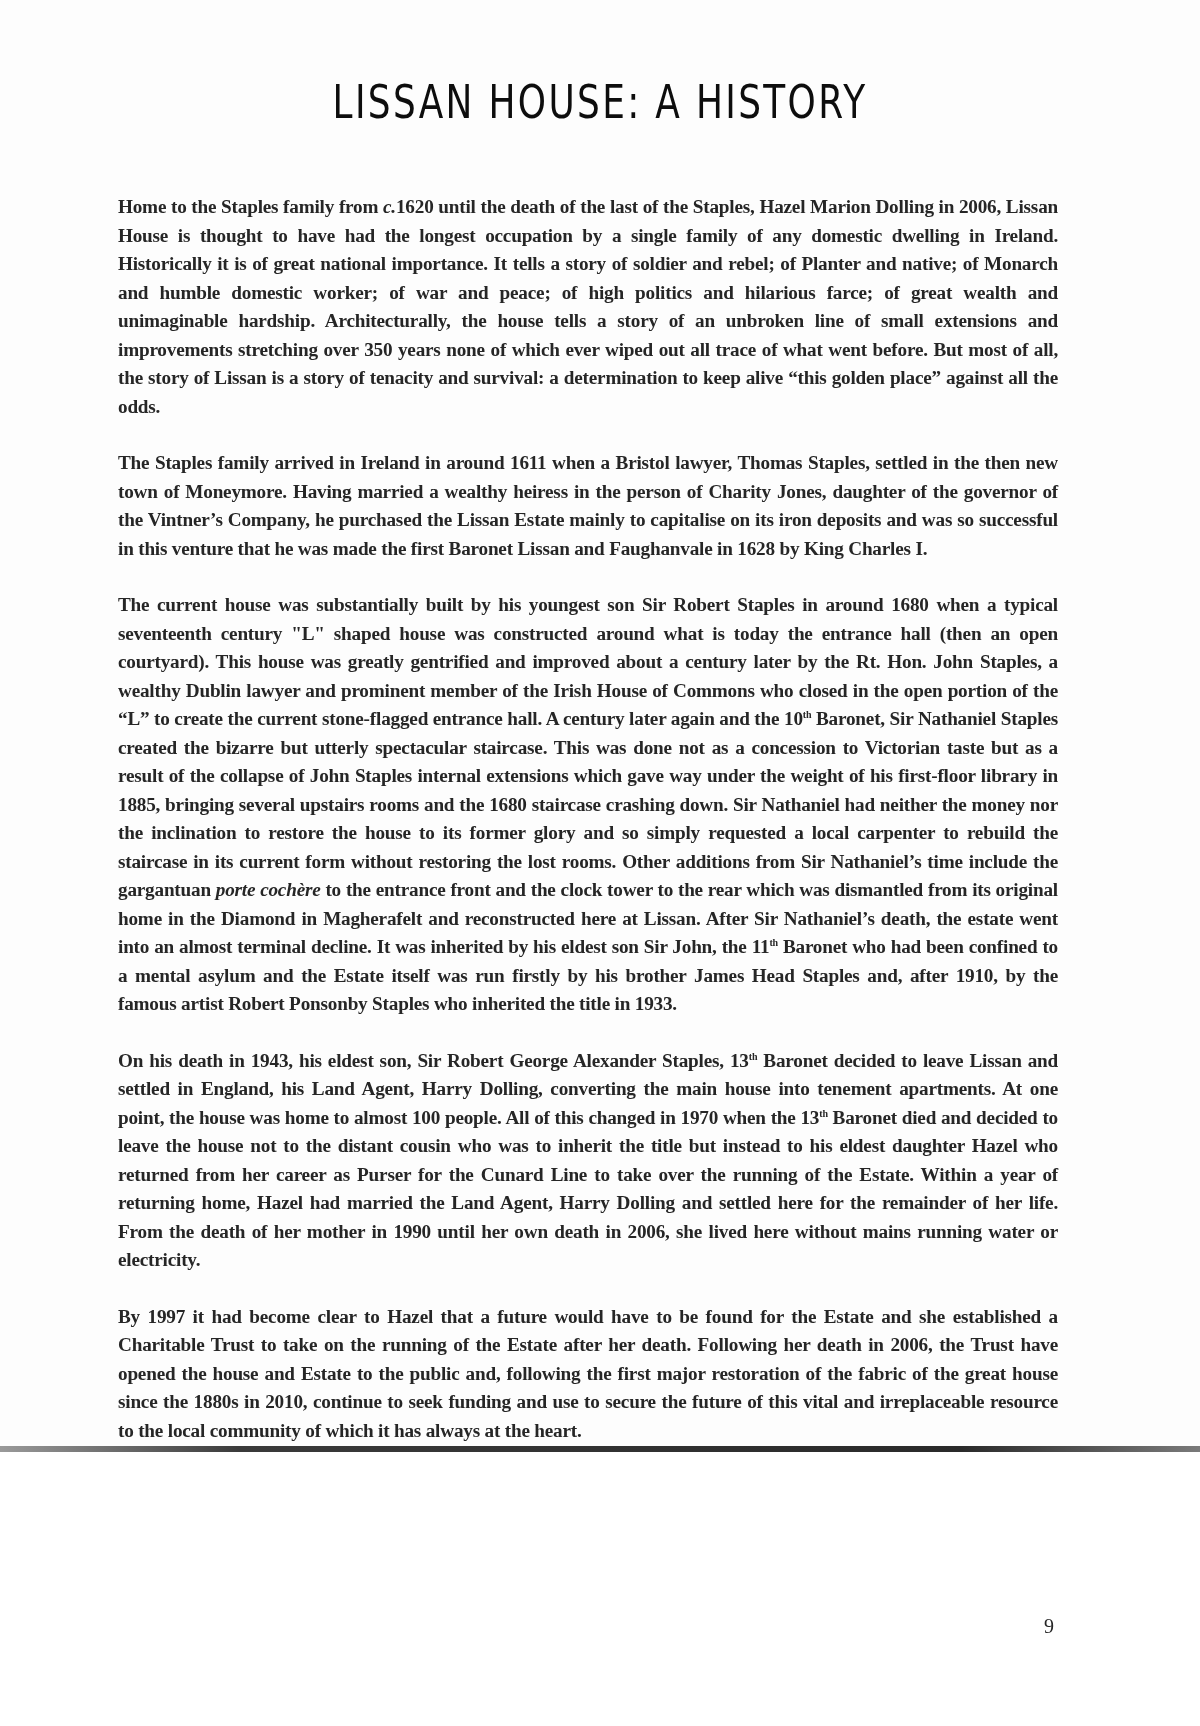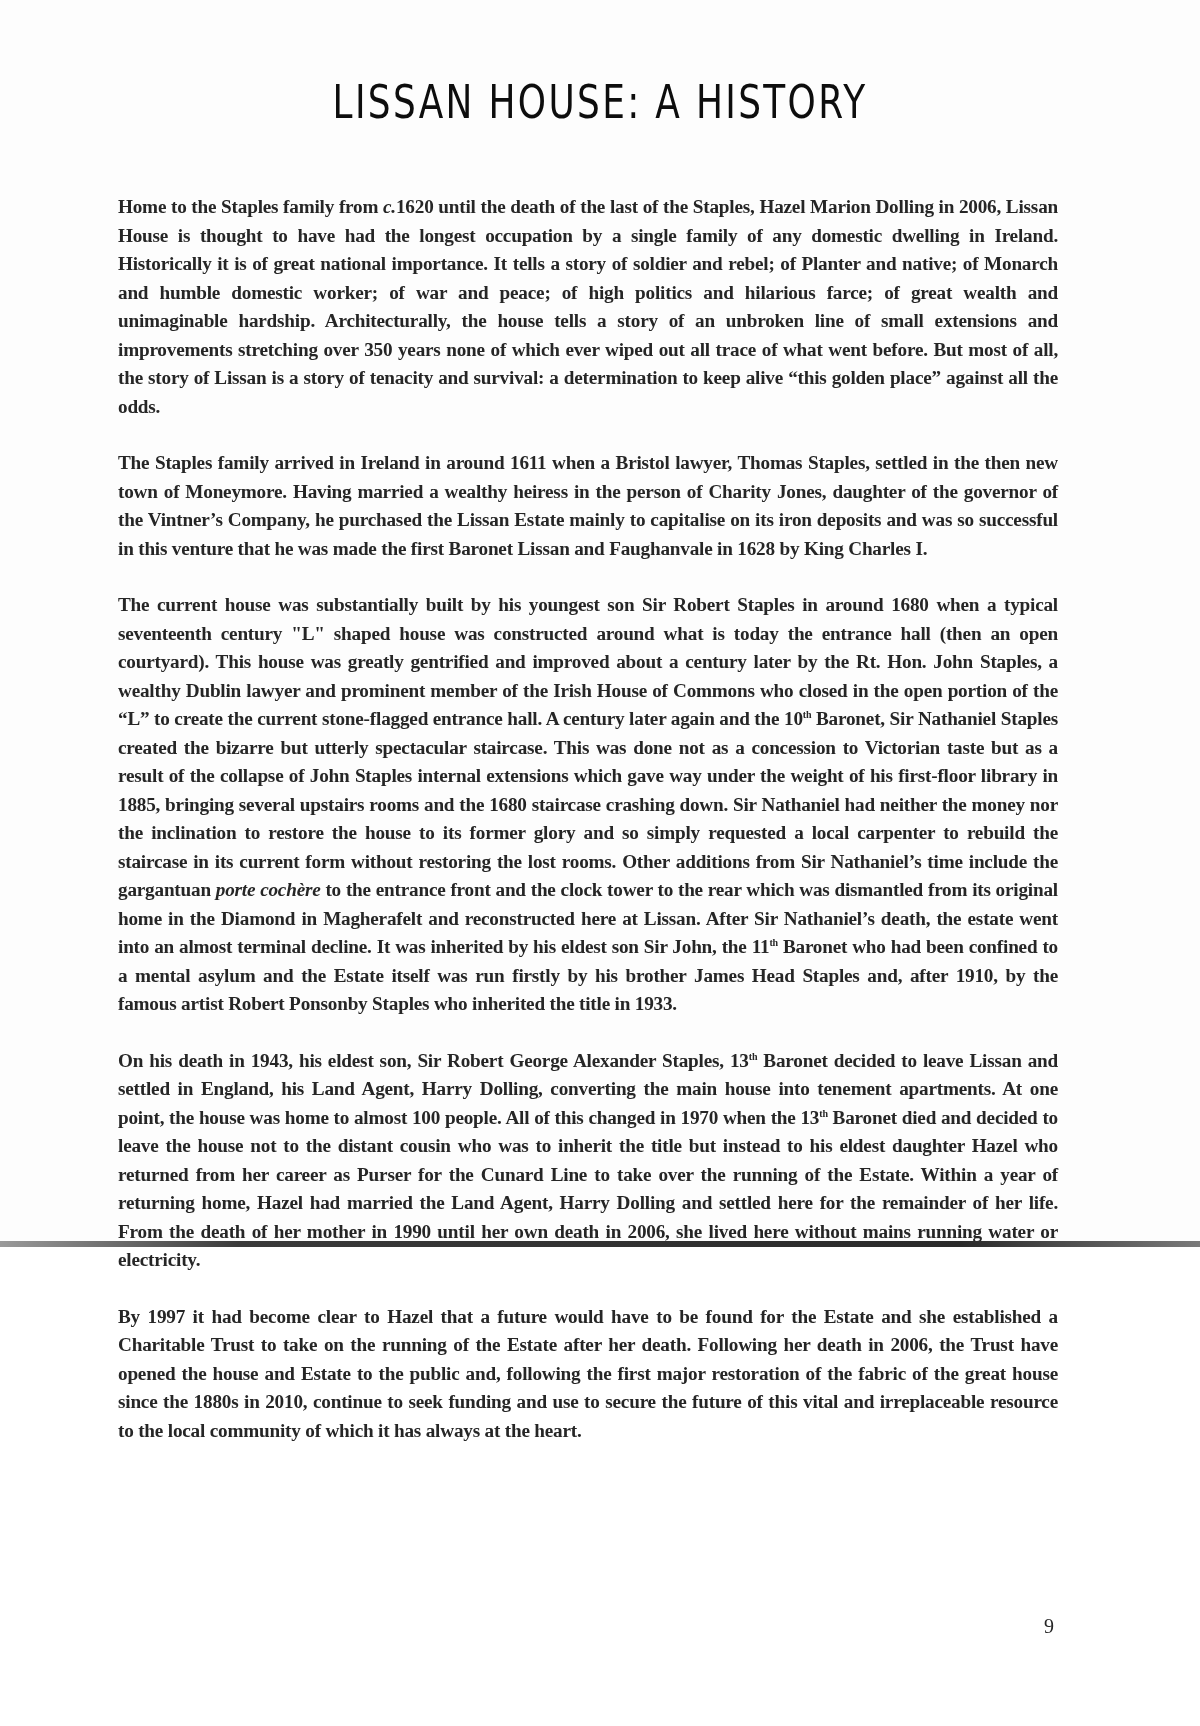--- a/index.html
+++ b/index.html
@@ -8,21 +8,21 @@
       height: 1726px;
       background: #ffffff;
       position: relative;
       overflow: hidden;
       font-family: "Liberation Serif", "DejaVu Serif", serif;
       color: #262626;
     }
     .page {
       position: absolute;
       left: 0; top: 0;
-      width: 1200px; height: 1247px;
+      width: 1200px; height: 1452px;
       background: #fdfdfd;
     }
     .title {
       position: absolute;
       left: 0; right: 0;
       top: 72px;
       text-align: center;
       font-family: "DejaVu Sans", sans-serif;
       font-size: 46px;
       letter-spacing: 3px;

